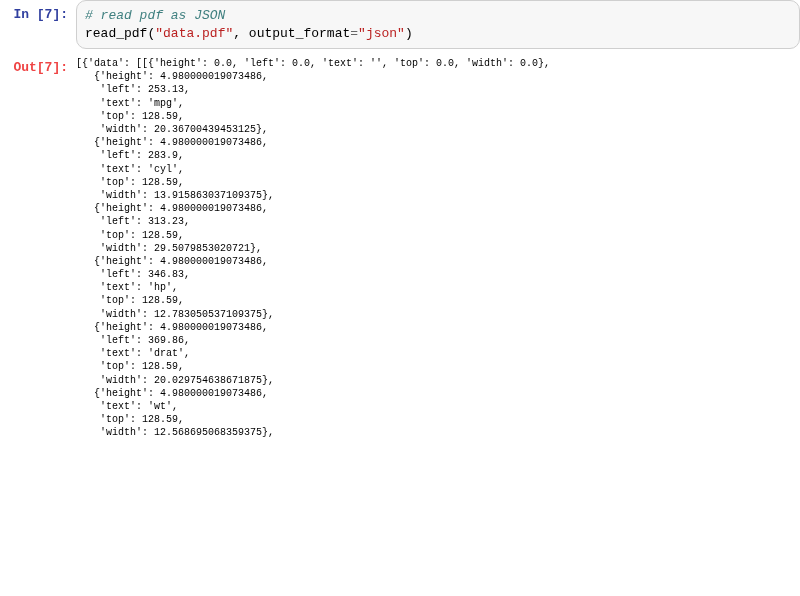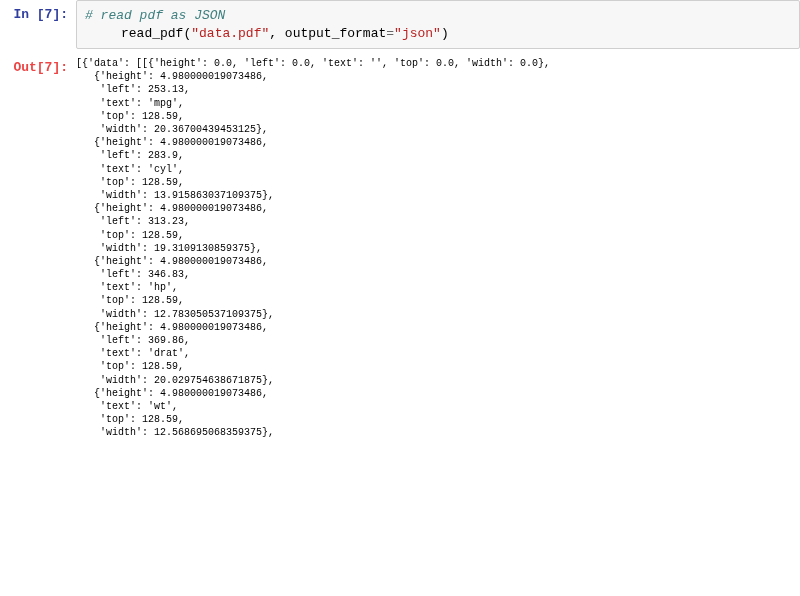--- a/index.html
+++ b/index.html
@@ -23,30 +23,30 @@
     padding: 6px 8px 0 9px;
     font-size: 13px;
     line-height: 1.35;
   }
   .prompt-in { color: #303F9F; font-weight: 600; }
   .prompt-out { color: #ef4444; font-weight: 600; }
   .input-area {
     flex: 1;
     background: #f7f7f7;
     border: 1px solid #cfcfcf;
-    border-radius: 2px;
+    border-radius: 10px;
     padding: 6px 8px;
     margin-bottom: 4px;
   }
   .code-line {
     white-space: pre;
     line-height: 1.35;
   }
   .c-comment { color: #408080; font-style: italic; }
-  .c-fn { color: #000; margin-left: 36px; }
+  .c-fn { color: #000; }
   .c-str { color: #BA2121; }
   .c-op { color: #666666; }
   .output-area {
     flex: 1;
     padding: 4px 0 0 0;
   }
   .out-line {
     white-space: pre;
     line-height: 1.32;
     font-size: 10px;
@@ -77,21 +77,21 @@
     <div class="out-line">    'top': 128.59,</div>
     <div class="out-line">    'width': 20.36700439453125},</div>
     <div class="out-line">   {'height': 4.980000019073486,</div>
     <div class="out-line">    'left': 283.9,</div>
     <div class="out-line">    'text': 'cyl',</div>
     <div class="out-line">    'top': 128.59,</div>
     <div class="out-line">    'width': 13.915863037109375},</div>
     <div class="out-line">   {'height': 4.980000019073486,</div>
     <div class="out-line">    'left': 313.23,</div>
     <div class="out-line">    'top': 128.59,</div>
-    <div class="out-line">    'width': 19.3109130859375},</div>
+    <div class="out-line">    'width': 29.5079853020721},</div>
     <div class="out-line">   {'height': 4.980000019073486,</div>
     <div class="out-line">    'left': 346.83,</div>
     <div class="out-line">    'text': 'hp',</div>
     <div class="out-line">    'top': 128.59,</div>
     <div class="out-line">    'width': 12.783050537109375},</div>
     <div class="out-line">   {'height': 4.980000019073486,</div>
     <div class="out-line">    'left': 369.86,</div>
     <div class="out-line">    'text': 'drat',</div>
     <div class="out-line">    'top': 128.59,</div>
     <div class="out-line">    'width': 20.029754638671875},</div>

